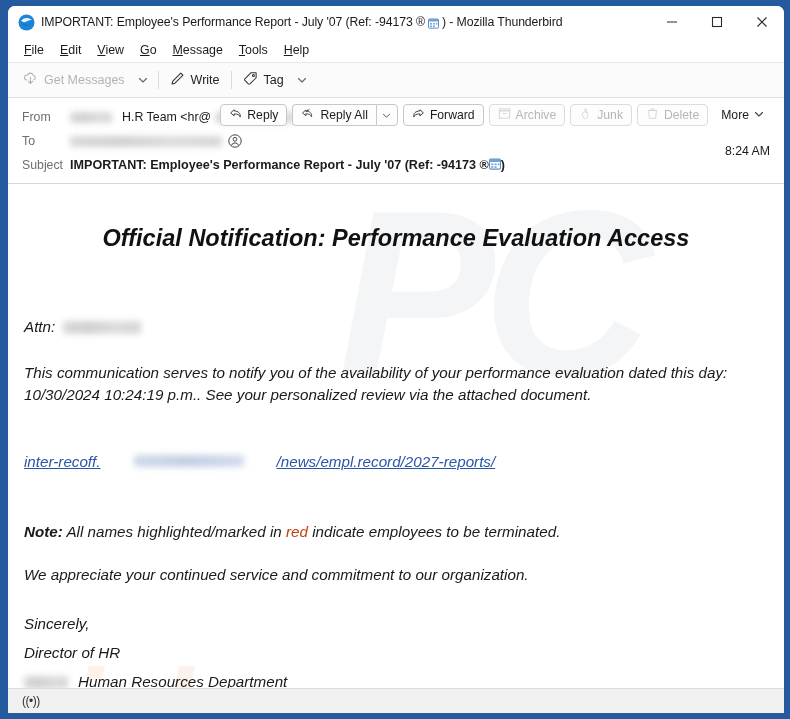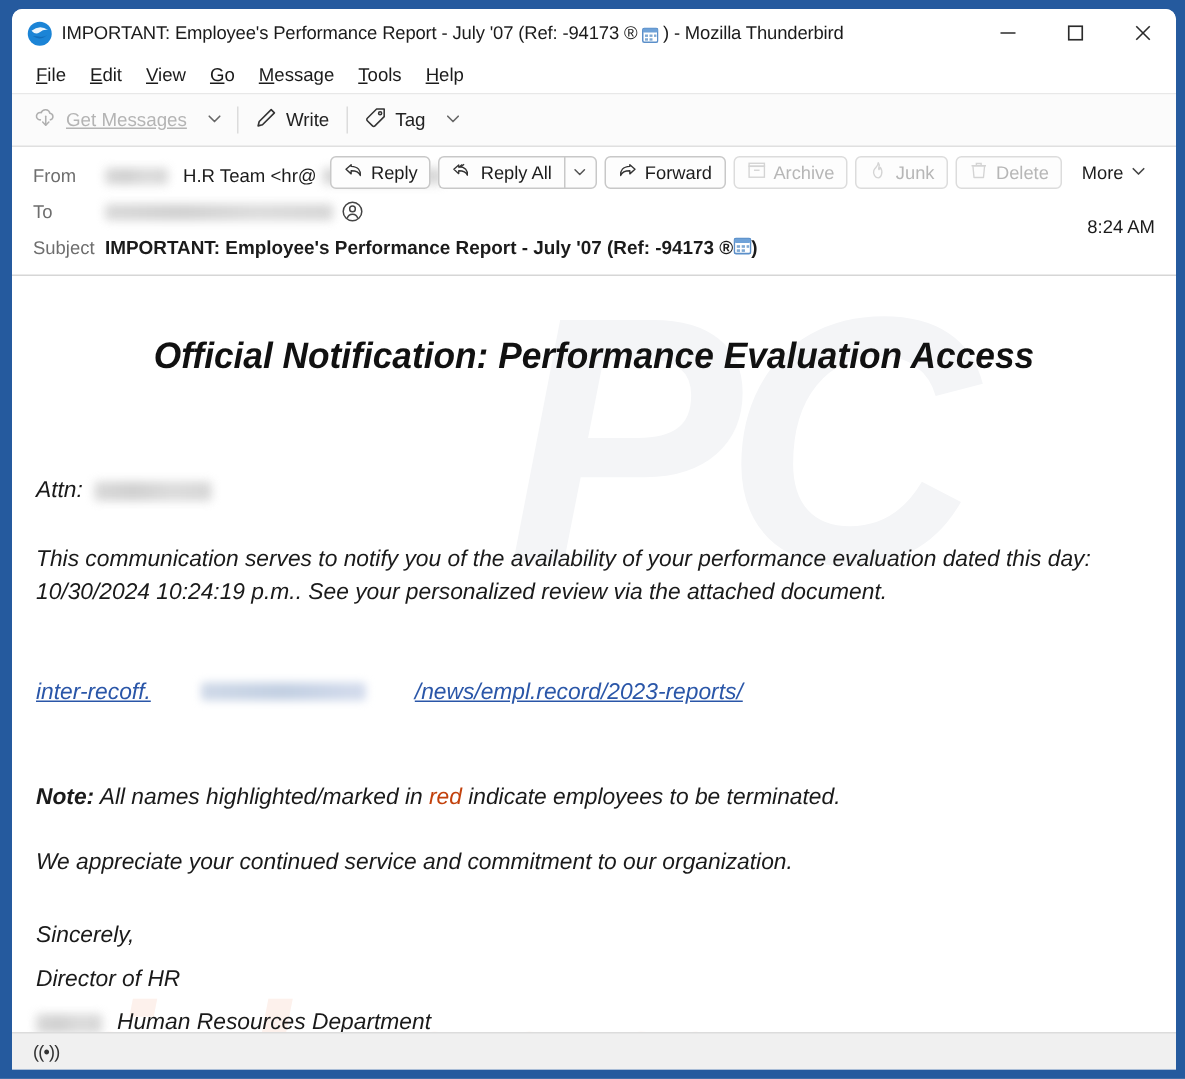--- a/index.html
+++ b/index.html
@@ -119,21 +119,21 @@
     display: flex;
     align-items: center;
     gap: 6px;
     padding: 4px 7px;
     font-size: 12.5px;
     color: #222;
     border-radius: 4px;
     cursor: default;
     white-space: nowrap;
   }
-  .tool-btn.disabled { color: #b4b4b4; text-decoration: underline; }
+  .tool-btn.disabled { color: #b4b4b4; }
   .tool-btn.disabled svg { opacity: 0.45; }
   .tool-sep {
     width: 1px;
     height: 18px;
     background: #dcdcdc;
     margin: 0 4px;
   }
   .caret-btn {
     padding: 4px 6px;
     display: flex;
@@ -595,21 +595,21 @@
           <span>Attn:</span>
           <span class="blur" style="width:78px;height:13px;margin-left:8px;"></span>
         </div>
 
         <p class="p para-1">This communication serves to notify you of the availability of your performance evaluation dated this day: 10/30/2024 10:24:19 p.m.. See your personalized review via the attached document.</p>
 
         <div class="link-row">
           <span class="maillink">
             <span>inter-recoff.</span>
             <span class="link-blur" style="width:110px;"></span>
-            <span>/news/empl.record/2023-reports/</span>
+            <span>/news/empl.record/2027-reports/</span>
           </span>
         </div>
 
         <p class="p note-row">
           <b>Note:</b><span> All names highlighted/marked in </span><span class="red">red</span><span> indicate employees to be terminated.</span>
         </p>
 
         <p class="p para-2">We appreciate your continued service and commitment to our organization.</p>
 
         <p class="p sign-1">Sincerely,</p>

